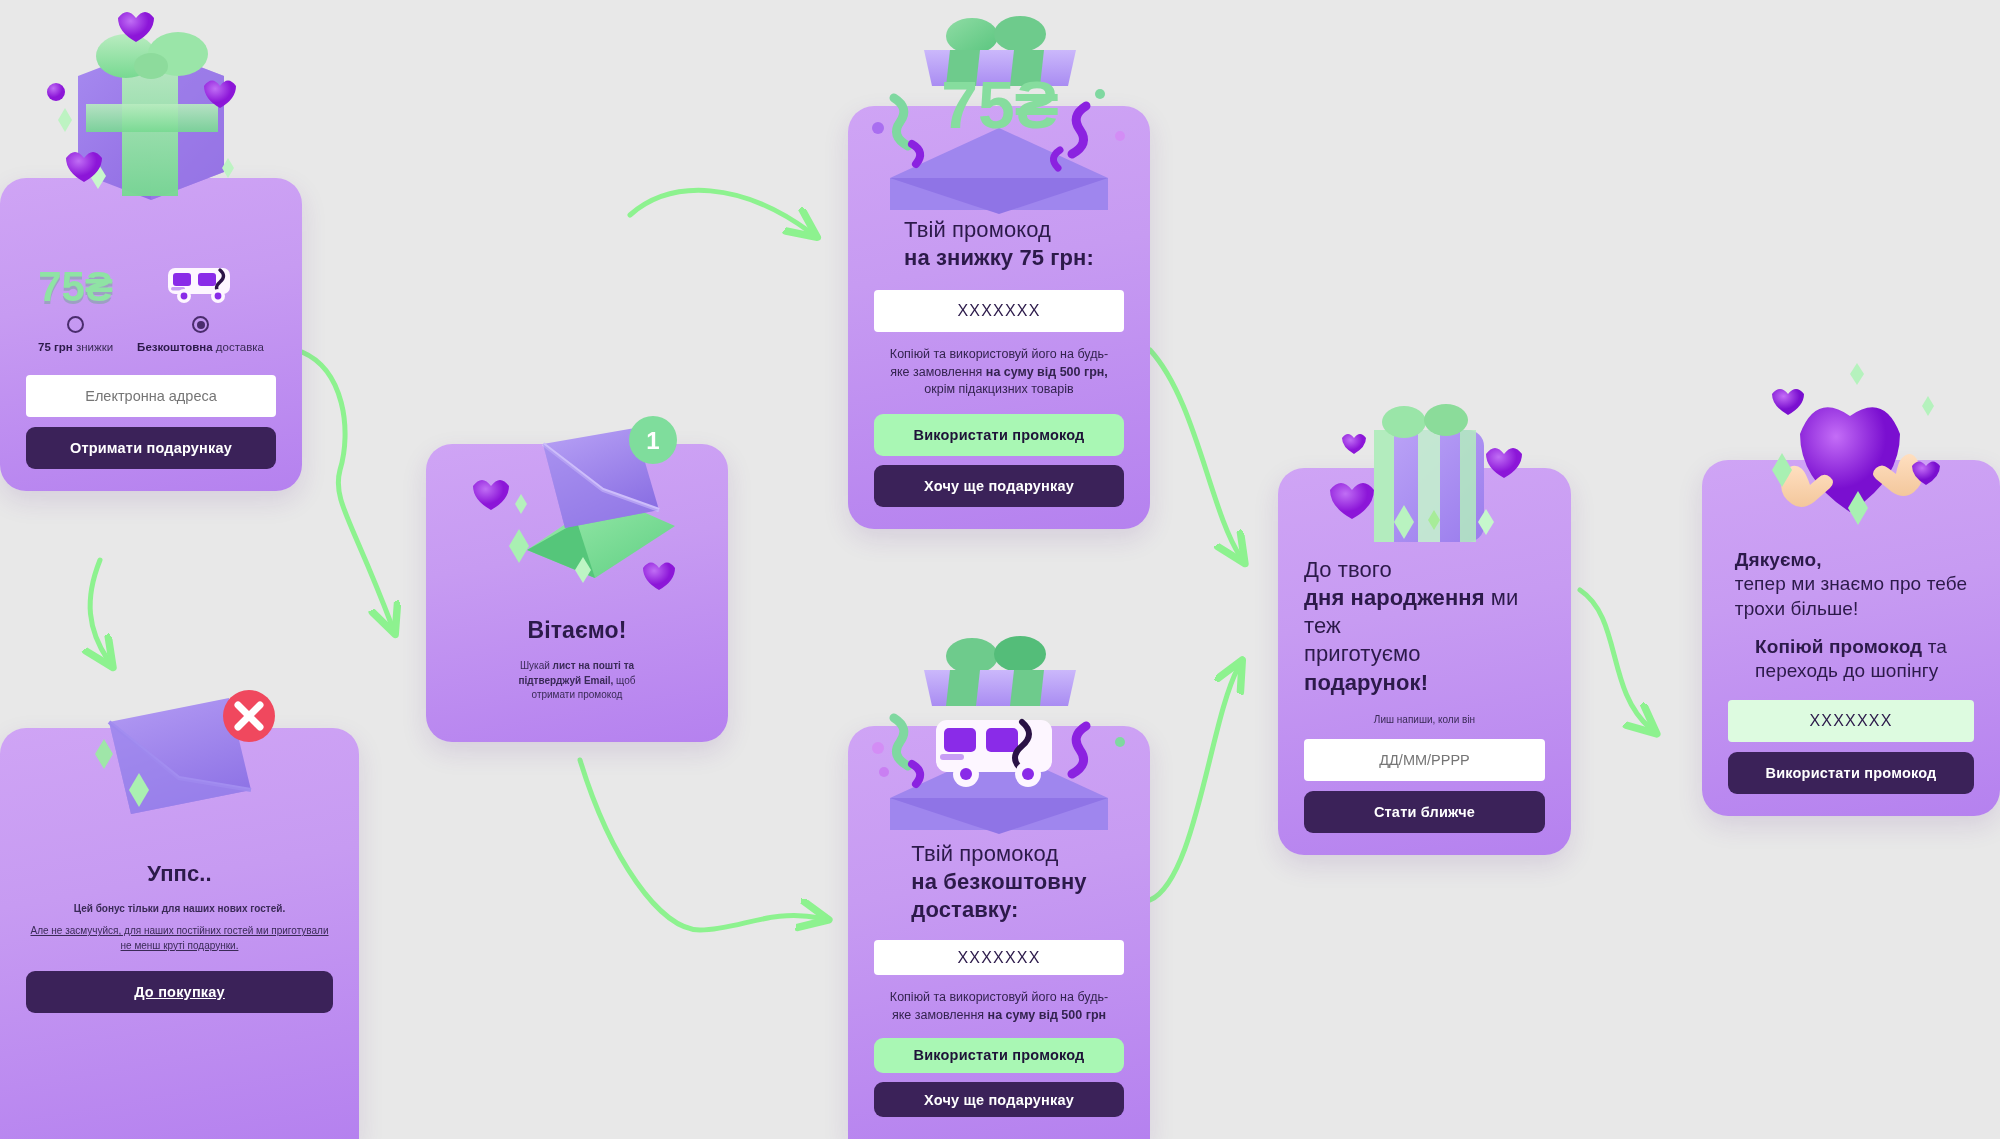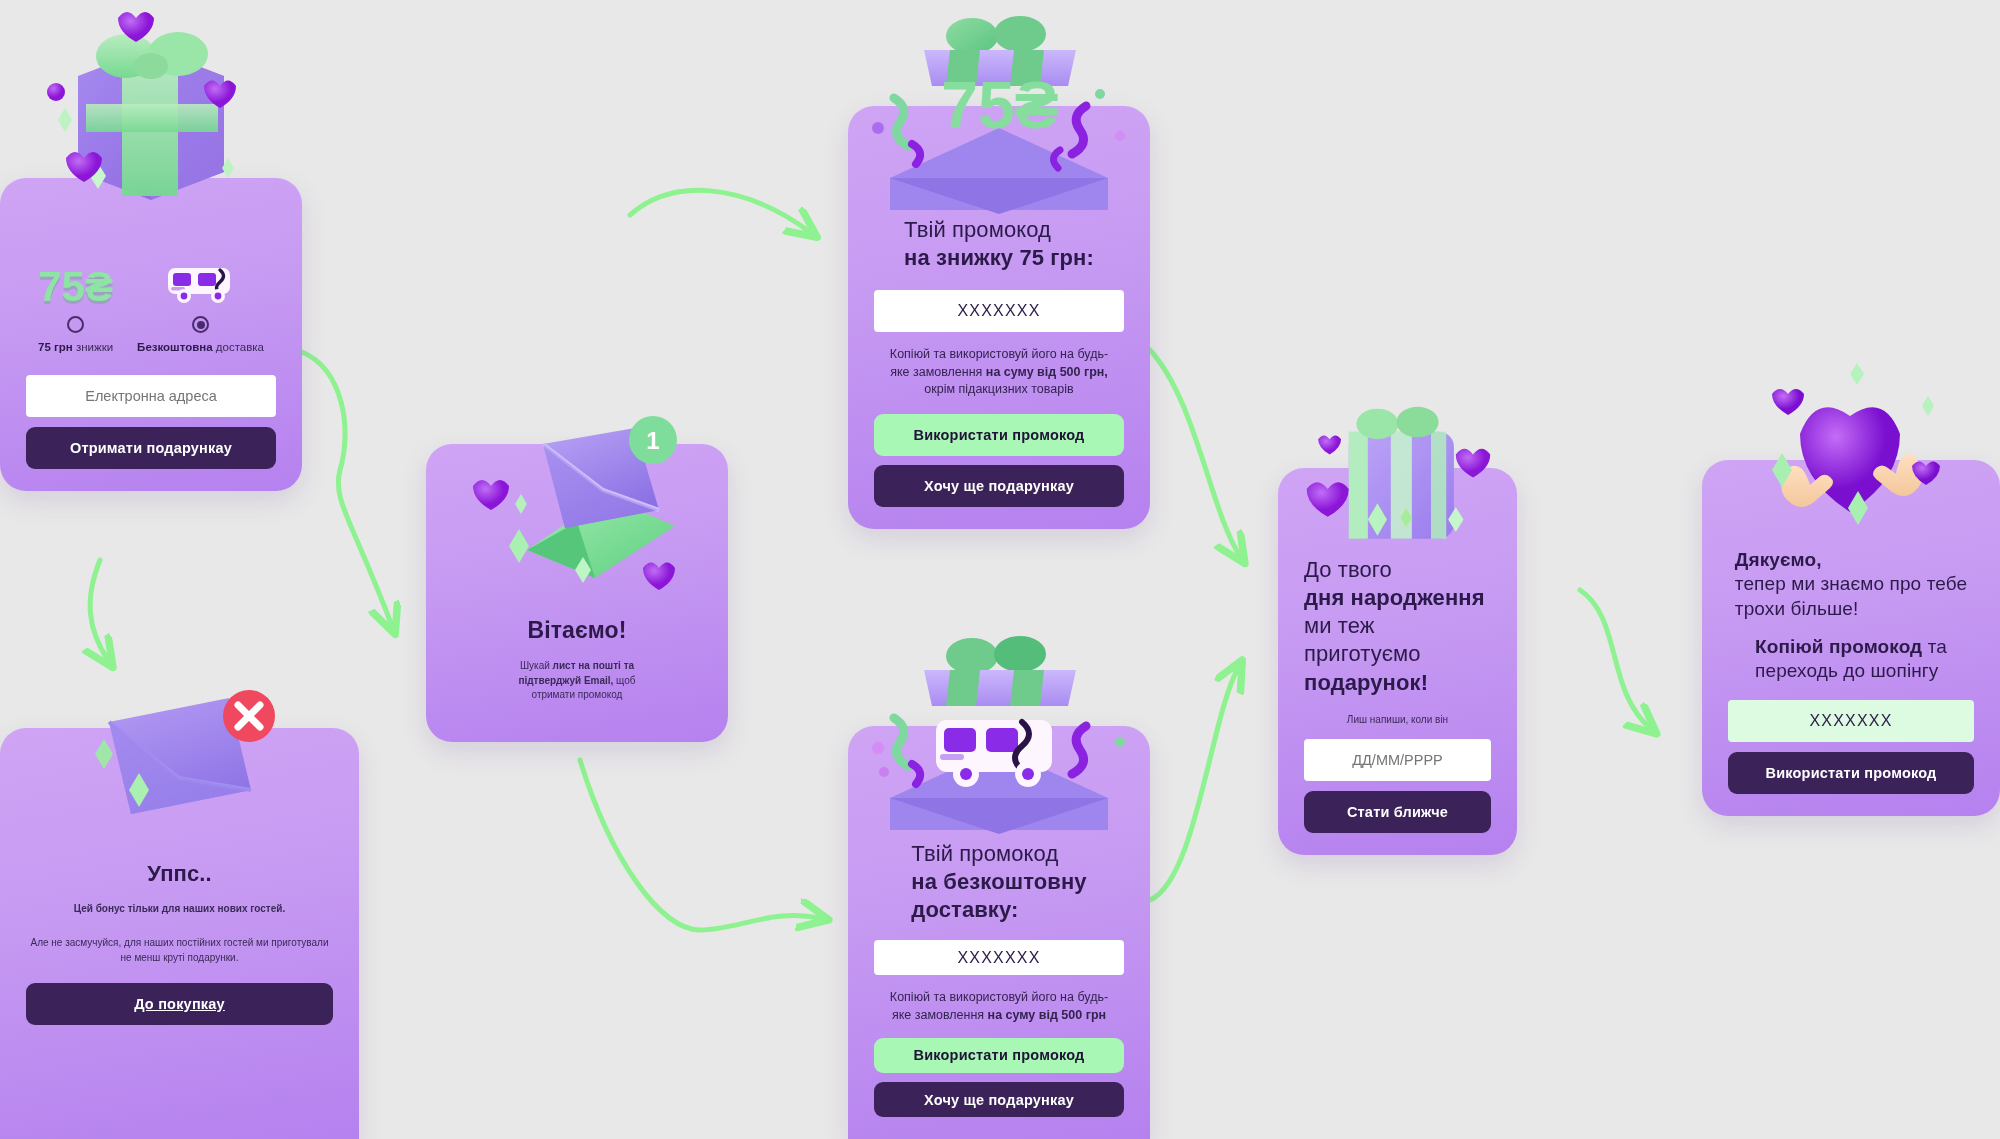--- a/index.html
+++ b/index.html
@@ -193,21 +193,21 @@
         <path d="M34,60 L104,116 L176,128" fill="none" stroke="#a28df0" stroke-width="4"></path>
         <path d="M34,60 L104,116 L176,128 L56,152 Z" fill="#9d86ec" opacity=".65"></path>
         <path d="M20,92 l9,-15 l9,15 l-9,15 z" fill="#9fe6a8"></path>
         <path d="M54,128 l10,-17 l10,17 l-10,17 z" fill="#aaf0b1"></path>
         <circle cx="174" cy="54" r="26" fill="#f0485e"></circle>
         <path d="M163,43 L185,65 M185,43 L163,65" stroke="#fff" stroke-width="7" stroke-linecap="round"></path>
       </svg>
     </div>
     <div class="title" style="font-weight:700;">Уппс..</div>
     <div class="sub" style="margin-top:14px; font-weight:700;">Цей бонус тільки для наших нових гостей.</div>
-    <div class="sub" style="margin-top:20px;">Але не засмучуйся, для наших постійних гостей ми приготували не менш круті подарунки.</div>
+    <div class="sub" style="margin-top:8px;text-decoration:underline;">Але не засмучуйся, для наших постійних гостей ми приготували не менш круті подарунки.</div>
     <button class="btn dark" style="margin-top:18px;text-decoration:underline;">До покупкау</button>
   </div>
 
   <div class="card" style="left:426px; top:444px; width:302px; padding-top:172px; padding-bottom:40px;">
     <div class="hero" style="top:-44px; height:220px;">
       <svg width="240" height="220" viewBox="0 0 240 220">
         <defs>
           <linearGradient id="g3a" x1="0" y1="0" x2="0.5" y2="1">
             <stop offset="0" stop-color="#b9a3f6"></stop>
               <stop offset="1" stop-color="#8a6fe3"></stop>
@@ -306,21 +306,21 @@
         <circle cx="30" cy="150" r="5" fill="#c97ff2"></circle>
       </svg>
     </div>
     <div class="title" style="margin-top:6px;">Твій промокод<br><b>на безкоштовну</b><br><b>доставку:</b></div>
     <div class="field code" style="margin-top:16px;">XXXXXXX</div>
     <div class="fine" style="margin-top:14px;">Копіюй та використовуй його на будь-<br>яке замовлення <b>на суму від 500 грн</b></div>
     <button class="btn green" style="margin-top:14px;">Використати промокод</button>
     <button class="btn dark" style="margin-top:9px;">Хочу ще подарункау</button>
   </div>
 
-  <div class="card" style="left:1278px; top:468px; width:239px; padding-top:84px;">
+  <div class="card" style="left:1278px; top:468px; width:293px; padding-top:84px;">
     <div class="hero" style="top:-96px; height:190px;">
       <svg width="250" height="190" viewBox="0 0 250 190">
         <defs>
           <linearGradient id="g6a" x1="0" y1="0" x2="1" y2="1">
             <stop offset="0" stop-color="#bda6f7"></stop>
               <stop offset="1" stop-color="#9a7ced"></stop>
           </linearGradient>
           <radialGradient id="g6h" cx=".35" cy=".3">
             <stop offset="0" stop-color="#c06ef5"></stop>
               <stop offset="1" stop-color="#8c16d8"></stop>

